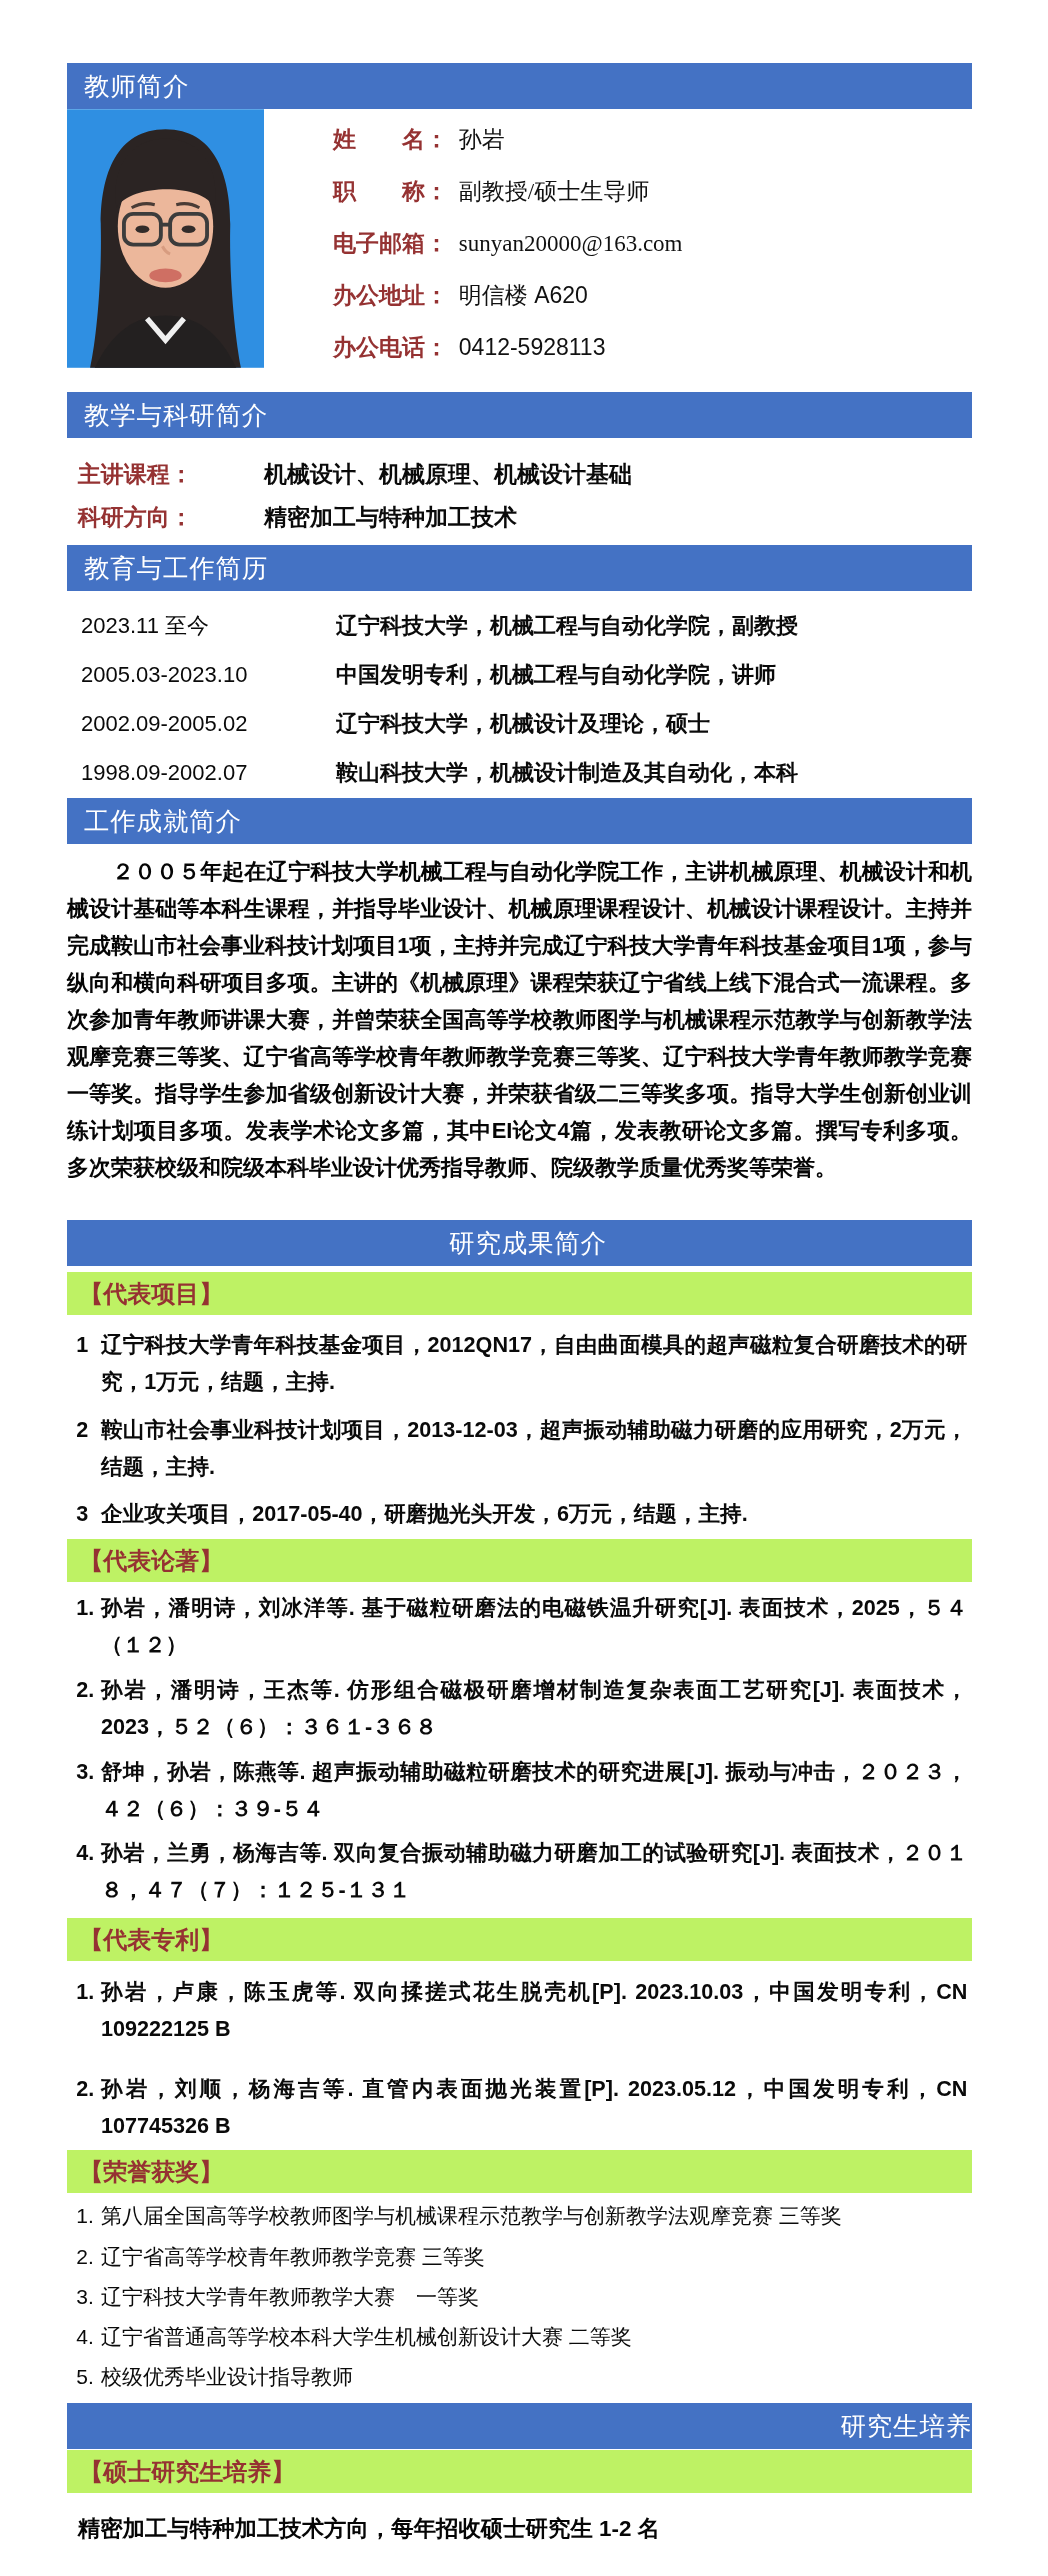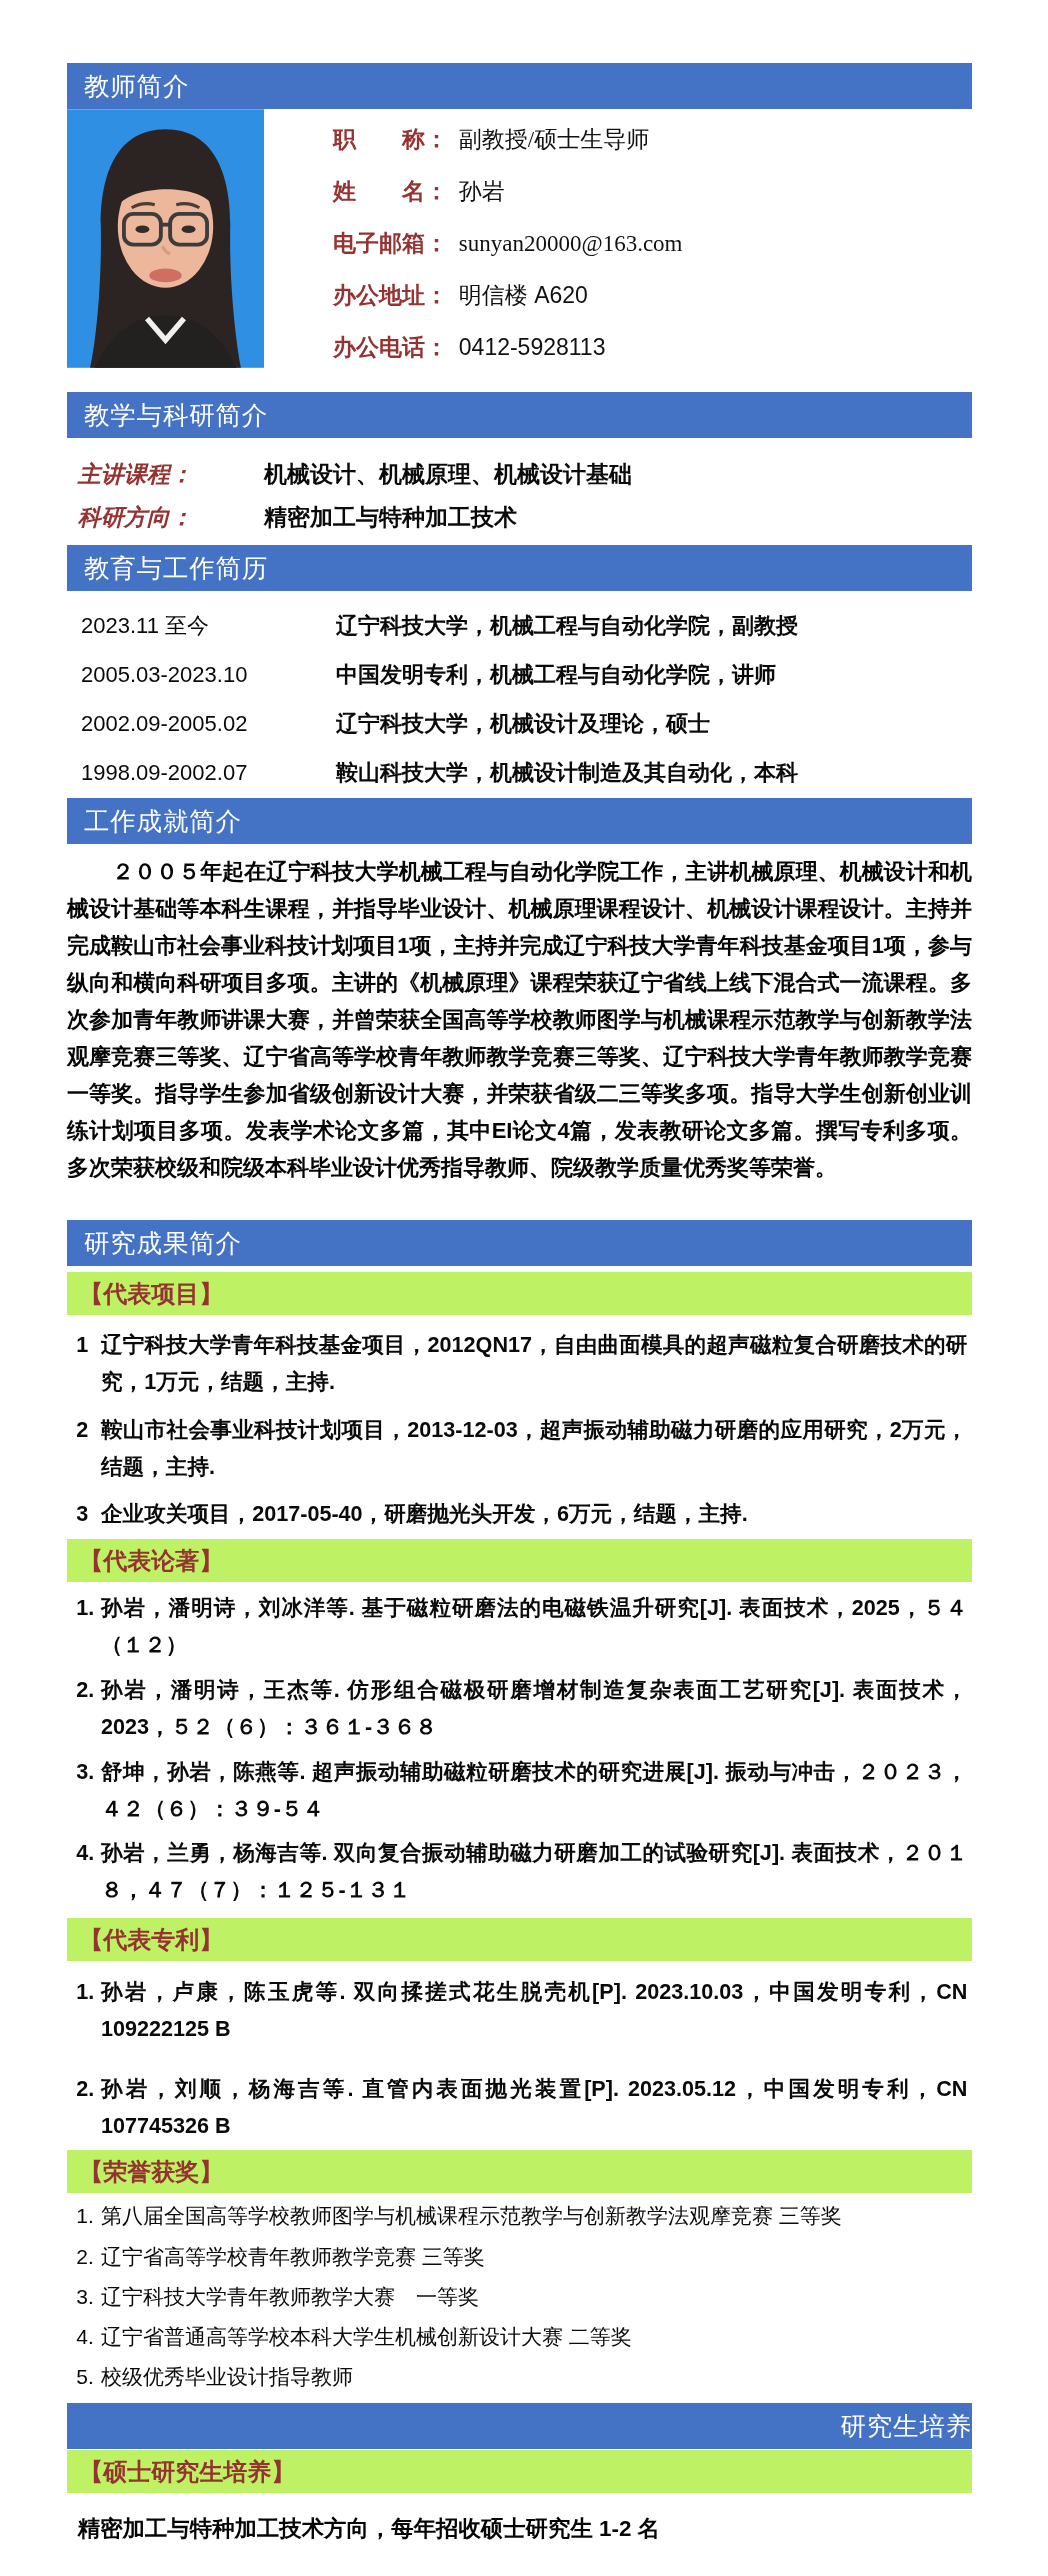--- a/index.html
+++ b/index.html
@@ -30,35 +30,35 @@
   .photo-wrap svg { display:block; }
   .profile-fields { flex:1; padding-left:69px; padding-top:15.4px; }
   .pfield { display:flex; align-items:baseline; height:52px; font-size:23px; }
   .pfield .plabel { color:#953232; font-weight:bold; white-space:pre; }
   .pfield .pvalue { margin-left:10.8px; color:#111; }
   .pvalue.serif { font-family:"Liberation Serif","DejaVu Serif",serif; }
 
   
   .teach-block { padding-top:9.3px; }
   .teach-row { display:flex; margin-top:9.3px; line-height:34px; font-size:23px; }
-  .teach-row .tlabel { color:#953232; font-weight:bold; width:197px; flex:0 0 197px; padding-left:10.8px;font-style:italic; }
+  .teach-row .tlabel { color:#953232; font-weight:bold; width:197px; flex:0 0 197px; padding-left:10.8px; }
   .teach-row .tvalue { color:#0a0a0a; font-weight:600; }
 
   
   .edu-block { padding-bottom:10.8px; }
   .edu-row { display:flex; margin-top:20px; line-height:29px; font-size:22px; padding-left:14px; }
   .edu-row .eperiod { width:255px; flex:0 0 255px; color:#0a0a0a; }
   .edu-row .edetail { color:#0a0a0a; font-weight:600; }
 
   
   .para {
     margin-top:9.3px; font-size:22px; line-height:37px;
     text-align:justify; text-indent:45px; color:#050505; font-weight:600;
   }
-  .bar.results { margin-top:34px; }
+  .bar.results { margin-top:34px;text-align:center; }
 
   
   .nlist { }
   .nitem { display:flex; margin-top:10.8px; font-size:21.6px; line-height:37px; color:#0a0a0a; }
   .nitem .nnum { width:34px; flex:0 0 34px; text-align:left; padding-left:9.3px; font-weight:bold; }
   .nitem .ntext { flex:1; padding-right:4.6px; text-align:justify; font-weight:600; }
   .papers .nitem { margin-top:7.7px; }
   .patents .nitem.gap { margin-top:23px; }
   .patents .nitem { margin-top:12.3px; }
   .patents .ntext, .patents .nnum { font-weight:600; }
@@ -98,26 +98,26 @@
         <path d="M84 128 q14 -8 30 -4" stroke="#4a3c36" stroke-width="4" fill="none"></path>
         <path d="M142 124 q16 -4 30 4" stroke="#4a3c36" stroke-width="4" fill="none"></path>
         <path d="M124 178 q4 8 10 10" stroke="#d79c80" stroke-width="4" fill="none"></path>
         <ellipse cx="128" cy="216" rx="21" ry="9" fill="#cf6f63"></ellipse>
         <path d="M36 336 C58 290 88 268 128 268 C168 268 198 290 220 336 Z" fill="#232020"></path>
         <path d="M104 272 L128 300 L152 272" stroke="#f0f0f0" stroke-width="7" fill="none"></path>
       </svg>
     </div>
     <div class="profile-fields">
       <div class="pfield">
+        <span class="plabel">姓　　名：</span>
+        <span class="pvalue">孙岩</span>
+      </div>
+      <div class="pfield">
         <span class="plabel">职　　称：</span>
         <span class="pvalue serif">副教授/硕士生导师</span>
-      </div>
-      <div class="pfield">
-        <span class="plabel">姓　　名：</span>
-        <span class="pvalue">孙岩</span>
       </div>
       <div class="pfield">
         <span class="plabel">电子邮箱：</span>
         <span class="pvalue serif">sunyan20000@163.com</span>
       </div>
       <div class="pfield">
         <span class="plabel">办公地址：</span>
         <span class="pvalue">明信楼 A620</span>
       </div>
       <div class="pfield">

